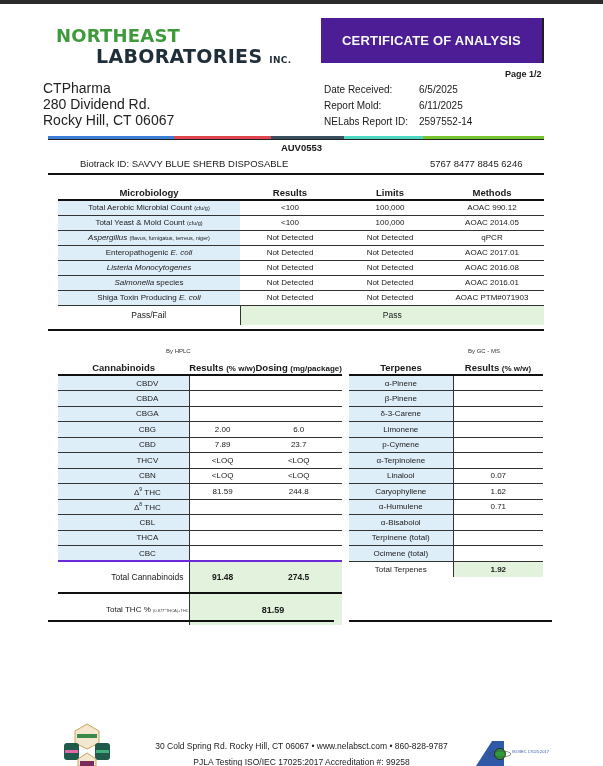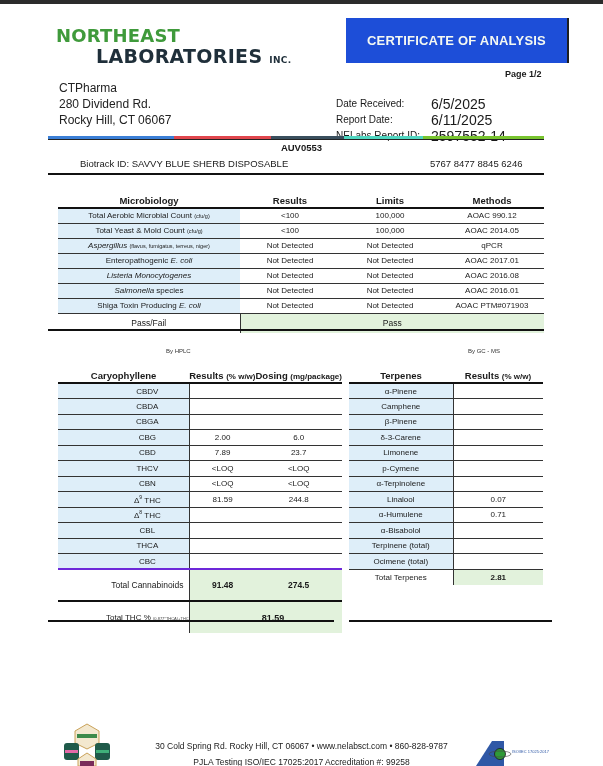--- a/index.html
+++ b/index.html
@@ -6,39 +6,39 @@
   html, body { width: 603px; height: 766px; background: #fff; overflow: hidden; }
   body { font-family: "Liberation Sans", "DejaVu Sans", sans-serif; color: #1a1a1a; position: relative; }
   .topbar { position: absolute; left: 0; top: 0; width: 603px; height: 4px; background: #2b2b2b; }
 
   
   .logo { position: absolute; left: 56px; top: 26px; }
   .logo .l1 { font-family: "DejaVu Sans", sans-serif; font-weight: bold; color: #3f9a3b; font-size: 18px; letter-spacing: 0.2px; line-height: 20px; }
   .logo .l2 { font-family: "DejaVu Sans", sans-serif; font-weight: bold; color: #1f2f3a; font-size: 19px; letter-spacing: 0.3px; line-height: 20px; margin-left: 40px; }
   .logo .inc { font-size: 9px; font-weight: bold; color: #1f2f3a; }
 
-  .client { position: absolute; left: 59px; top: 80px; font-size: 12px; line-height: 16px; color: #222; }
-
-  .coa { position: absolute; left: 346px; top: 18px; width: 223px; height: 45px; background: #1d4ed8; border-right: 2px solid #1e1e1e; color: #f4f8f2; font-weight: bold; font-size: 13px; display: flex; align-items: center; justify-content: center; letter-spacing: 0.2px; }
+  .client { position: absolute; left: 43px; top: 80px; font-size: 14px; line-height: 16px; color: #222; }
+
+  .coa { position: absolute; left: 321px; top: 18px; width: 223px; height: 45px; background: #4c1d95; border-right: 2px solid #1e1e1e; color: #f4f8f2; font-weight: bold; font-size: 13px; display: flex; align-items: center; justify-content: center; letter-spacing: 0.2px; }
   .pageno { position: absolute; left: 505px; top: 69px; font-size: 9px; font-weight: bold; }
-  .dates { position: absolute; left: 336px; top: 82px; font-size: 10px; line-height: 16px; margin-top: 14px; }
+  .dates { position: absolute; left: 324px; top: 82px; font-size: 10px; line-height: 16px; }
   .dates .row { display: flex; }
   .dates .k { width: 95px; }
-  .dates .v { font-size: 14px; }
+  .dates .v { font-size: 10px; }
 
   .colorbar { position: absolute; left: 48px; top: 136px; width: 496px; height: 4px; display: flex; border-bottom: 1px solid #222; }
   .colorbar span { height: 100%; }
 
   .lot { position: absolute; left: 0; width: 603px; top: 142px; text-align: center; font-size: 9.5px; font-weight: bold; }
   .biotrack { position: absolute; left: 80px; top: 158px; font-size: 9.5px; }
   .biotrack-num { position: absolute; left: 430px; top: 158px; font-size: 9.5px; }
   .rule { position: absolute; left: 48px; width: 496px; height: 2px; background: #111; }
 
   
-  table { border-collapse: collapse; position: absolute; font-size: 8px; margin-top: 8px; }
+  table { border-collapse: collapse; position: absolute; font-size: 8px; }
   td, th { text-align: center; vertical-align: middle; padding: 0; white-space: nowrap; }
   .lab { background: #deeef9; }
   .res-cell { background: #fff; }
   .green { background: #e2f2dc; }
 
   .micro { left: 58px; top: 186px; width: 486px; }
   .micro th { height: 14px; font-size: 9.5px; }
   .micro td { height: 15px; border-top: 1px solid #333; }
   .micro tr.first td { border-top: 2px solid #111; }
   .micro td.lab { width: 182px; }
@@ -93,21 +93,21 @@
 
 <div class="coa">CERTIFICATE OF ANALYSIS</div>
 <div class="pageno">Page 1/2</div>
 
 <div class="dates">
   <div class="row">
       <span class="k">Date Received:</span>
       <span class="v">6/5/2025</span>
     </div>
   <div class="row">
-      <span class="k">Report Date:</span>
+      <span class="k">Report Mold:</span>
       <span class="v">6/11/2025</span>
     </div>
   <div class="row">
       <span class="k">NELabs Report ID:</span>
       <span class="v">2597552-14</span>
     </div>
 </div>
 
 <div class="colorbar">
   <span style="width: 126px; background: rgb(59, 127, 214);"></span>
@@ -179,21 +179,21 @@
         <td colspan="3" class="green" style="font-size:8.5px;border-left:1px solid #333">Pass</td>
       </tr>
     </tbody>
 </table>
 <div class="rule micro-bottom"></div>
 
 <div class="sub" style="left:166px;top:348px">By HPLC</div>
 <table class="cann">
   <thead>
     <tr>
-      <th>Caryophyllene</th>
+      <th>Cannabinoids</th>
       <th><span>Results</span> <span style="font-size:8px">(% w/w)</span></th>
       <th><span>Dosing</span> <span style="font-size:8px">(mg/package)</span></th>
     </tr>
   </thead>
   <tbody id="cann-body">
       <tr class="first">
         <td class="lab">CBDV</td>
         <td class="c2"></td>
         <td></td>
       </tr>
@@ -274,24 +274,20 @@
       <th>Terpenes</th>
       <th><span>Results</span> <span style="font-size:8px">(% w/w)</span></th>
     </tr>
   </thead>
   <tbody id="terp-body">
       <tr class="first">
         <td class="lab">α-Pinene</td>
         <td></td>
       </tr>
       <tr>
-        <td class="lab">Camphene</td>
-        <td></td>
-      </tr>
-      <tr>
         <td class="lab">β-Pinene</td>
         <td></td>
       </tr>
       <tr>
         <td class="lab">δ-3-Carene</td>
         <td></td>
       </tr>
       <tr>
         <td class="lab">Limonene</td>
         <td></td>
@@ -300,20 +296,24 @@
         <td class="lab">p-Cymene</td>
         <td></td>
       </tr>
       <tr>
         <td class="lab">α-Terpinolene</td>
         <td></td>
       </tr>
       <tr>
         <td class="lab">Linalool</td>
         <td>0.07</td>
+      </tr>
+      <tr>
+        <td class="lab">Caryophyllene</td>
+        <td>1.62</td>
       </tr>
       <tr>
         <td class="lab">α-Humulene</td>
         <td>0.71</td>
       </tr>
       <tr>
         <td class="lab">α-Bisabolol</td>
         <td></td>
       </tr>
       <tr>
@@ -321,21 +321,21 @@
         <td></td>
       </tr>
       <tr>
         <td class="lab">Ocimene (total)</td>
         <td></td>
       </tr>
     </tbody>
   <tbody>
     <tr class="tot">
       <td class="lab" style="background:#fff">Total Terpenes</td>
-      <td class="green" style="font-weight:bold">2.81</td>
+      <td class="green" style="font-weight:bold">1.92</td>
     </tr>
   </tbody>
 </table>
 <div class="rule-terp"></div>
 
 <svg class="badges" viewBox="0 0 50 43">
   <polygon points="25,1 37,8 37,20 25,26 13,20 13,8" fill="#f3e8cf" stroke="#c9a25a" stroke-width="1"></polygon>
   <rect x="15" y="11" width="20" height="4" fill="#3c8a4a"></rect>
   <rect x="2" y="20" width="15" height="17" rx="3" fill="#1f5a4a"></rect>
   <rect x="3" y="27" width="13" height="3" fill="#e36aa8"></rect>

